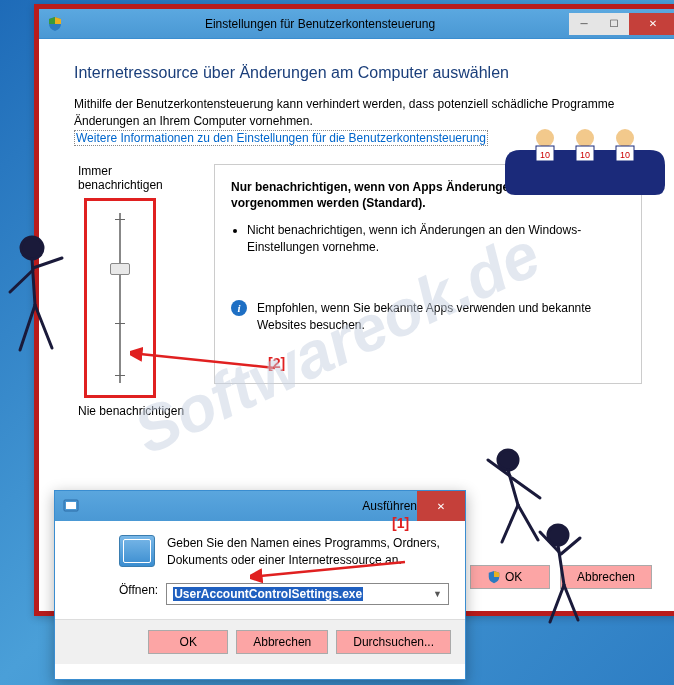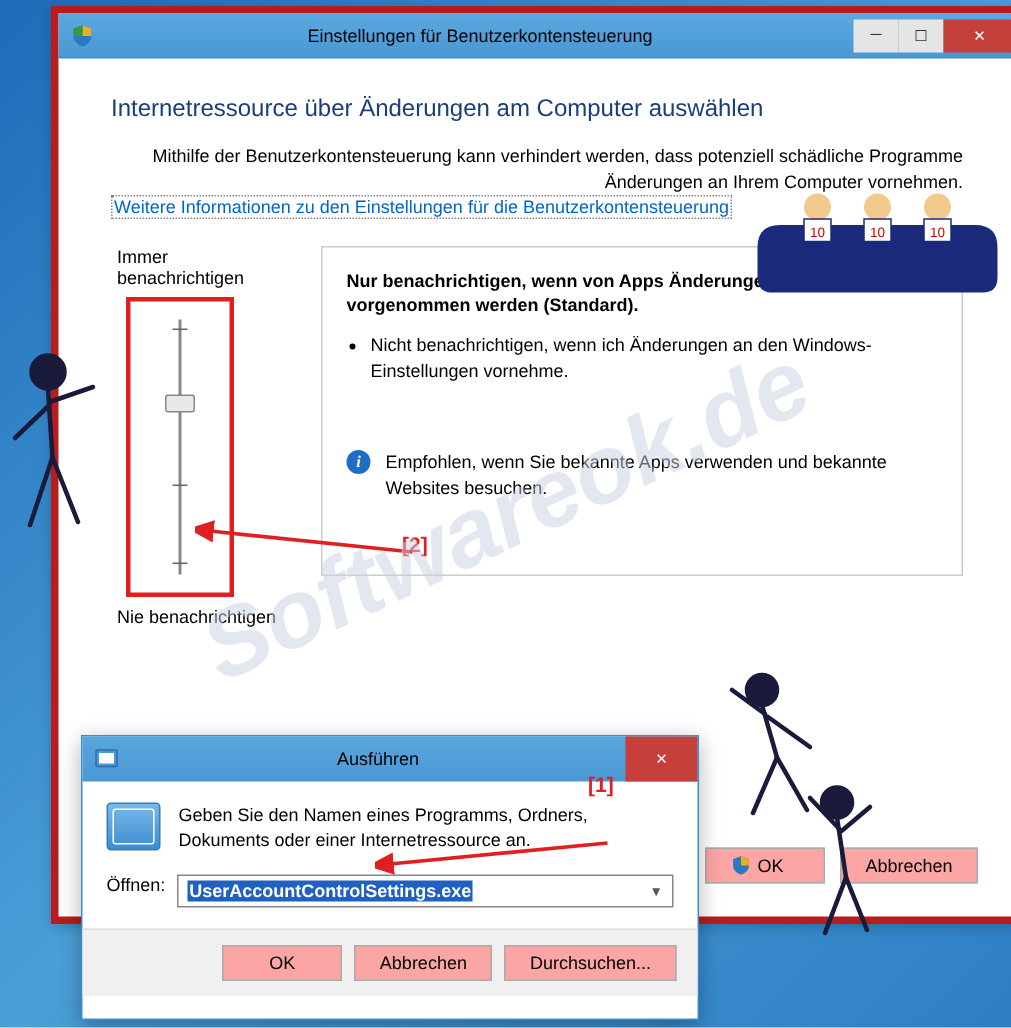--- a/index.html
+++ b/index.html
@@ -52,21 +52,21 @@
   background: #e5e5e5; color: #333;
   font-size: 10px;
   border: none;
   cursor: pointer;
 }
 .tb-btn.close { background: #c5403a; color: #fff; width: 48px; }
 .tb-btn.min { background: #e5e5e5; }
 
 .uac-body { padding: 25px 35px 20px; }
 .uac-heading { color: #1a3e7a; font-size: 16px; font-weight: normal; margin-bottom: 14px; }
-.uac-desc { color: #000; font-size: 12px; line-height: 1.4; text-align: right; }
+.uac-desc { color: #000; font-size: 12px; line-height: 1.4; }
 .uac-link { color: #0066cc; font-size: 12px; cursor: pointer; display: inline-block; border: 1px dotted #888; padding: 0 1px; }
 
 .slider-area { display: flex; margin-top: 18px; }
 .slider-col { width: 120px; }
 .slider-label { font-size: 12px; margin-bottom: 6px; margin-left: 4px; }
 .slider-box {
   border: 3px solid #e02020;
   width: 72px; height: 200px;
   margin-left: 10px;
   display: flex; align-items: center; justify-content: center;
@@ -146,21 +146,21 @@
   border: 1px solid #3a8dd0;
   box-shadow: 0 4px 14px rgba(0,0,0,.3);
   z-index: 30;
 }
 .run-titlebar {
   height: 30px;
   background: linear-gradient(#5aa6de, #4a98d4);
   display: flex; align-items: center;
   font-size: 12px;
 }
-.run-body { padding: 14px 16px; }
+.run-body { padding: 14px 16px; margin-left: 48px; }
 .run-row1 { display: flex; align-items: flex-start; gap: 12px; }
 .run-icon {
   width: 36px; height: 32px;
   background: linear-gradient(#7ab8e8, #3a8dd0);
   border: 1px solid #3a7db0;
   border-radius: 3px;
   position: relative;
   flex-shrink: 0;
 }
 .run-icon::after {
@@ -281,21 +281,21 @@
     <button class="btn">Abbrechen</button>
   </div>
 </div>
 
 <div class="run-window">
   <div class="run-titlebar">
     <svg class="tb-icon" style="margin:0 8px" viewBox="0 0 16 16">
       <rect x="1" y="2" width="14" height="11" rx="1" fill="#4a98d4" stroke="#2e6ea8"></rect>
       <rect x="3" y="4" width="10" height="7" fill="#fff"></rect>
     </svg>
-    <span style="flex:1; text-align:center">Ausführen</span>
+    <span style="flex:1; text-align:right">Ausführen</span>
     <button class="tb-btn close" style="height:30px">✕</button>
   </div>
   <div class="run-body">
     <div class="run-row1">
       <div class="run-icon"></div>
       <div class="run-desc">Geben Sie den Namen eines Programms, Ordners, Dokuments oder einer Internetressource an.</div>
     </div>
     <div class="run-row2">
       <span>Öffnen:</span>
       <div class="run-input">

